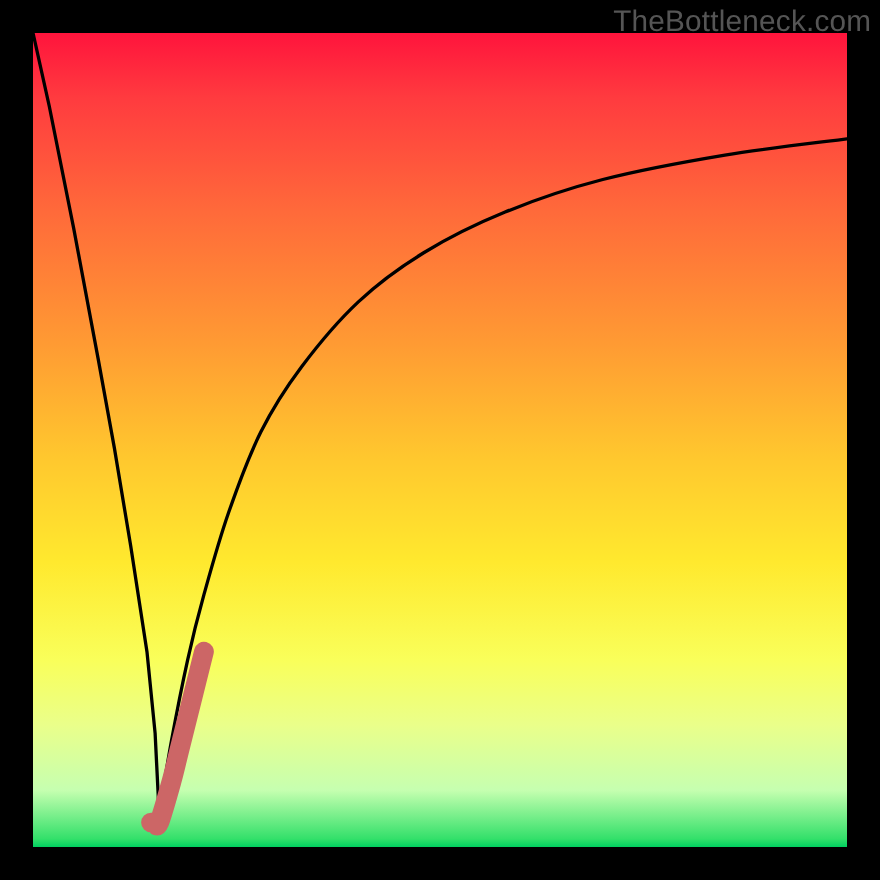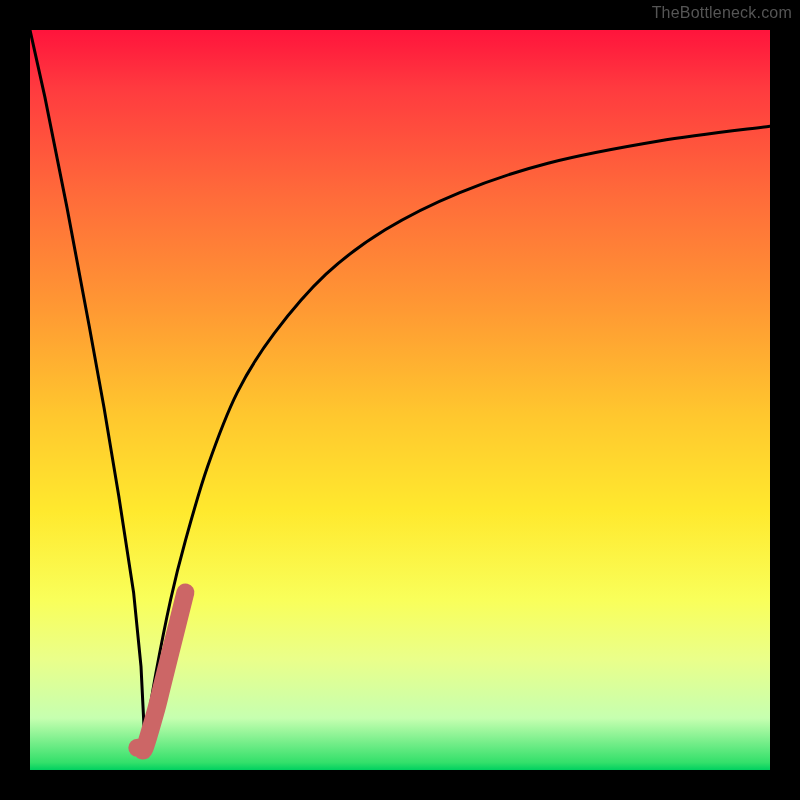--- a/index.html
+++ b/index.html
@@ -44,21 +44,21 @@
     left: 0;
     top: 0;
     width: 740px;
     height: 740px;
   }
   .watermark {
     position: absolute;
     top: 4px;
     right: 8px;
     color: #555;
-    font-size: 16px;
+    font-size: 27px;
     letter-spacing: 0.2px;
     font-weight: 400;
     user-select: none;
   }
 </style>
 </head>
 <body>
 
 <div class="frame">
 

